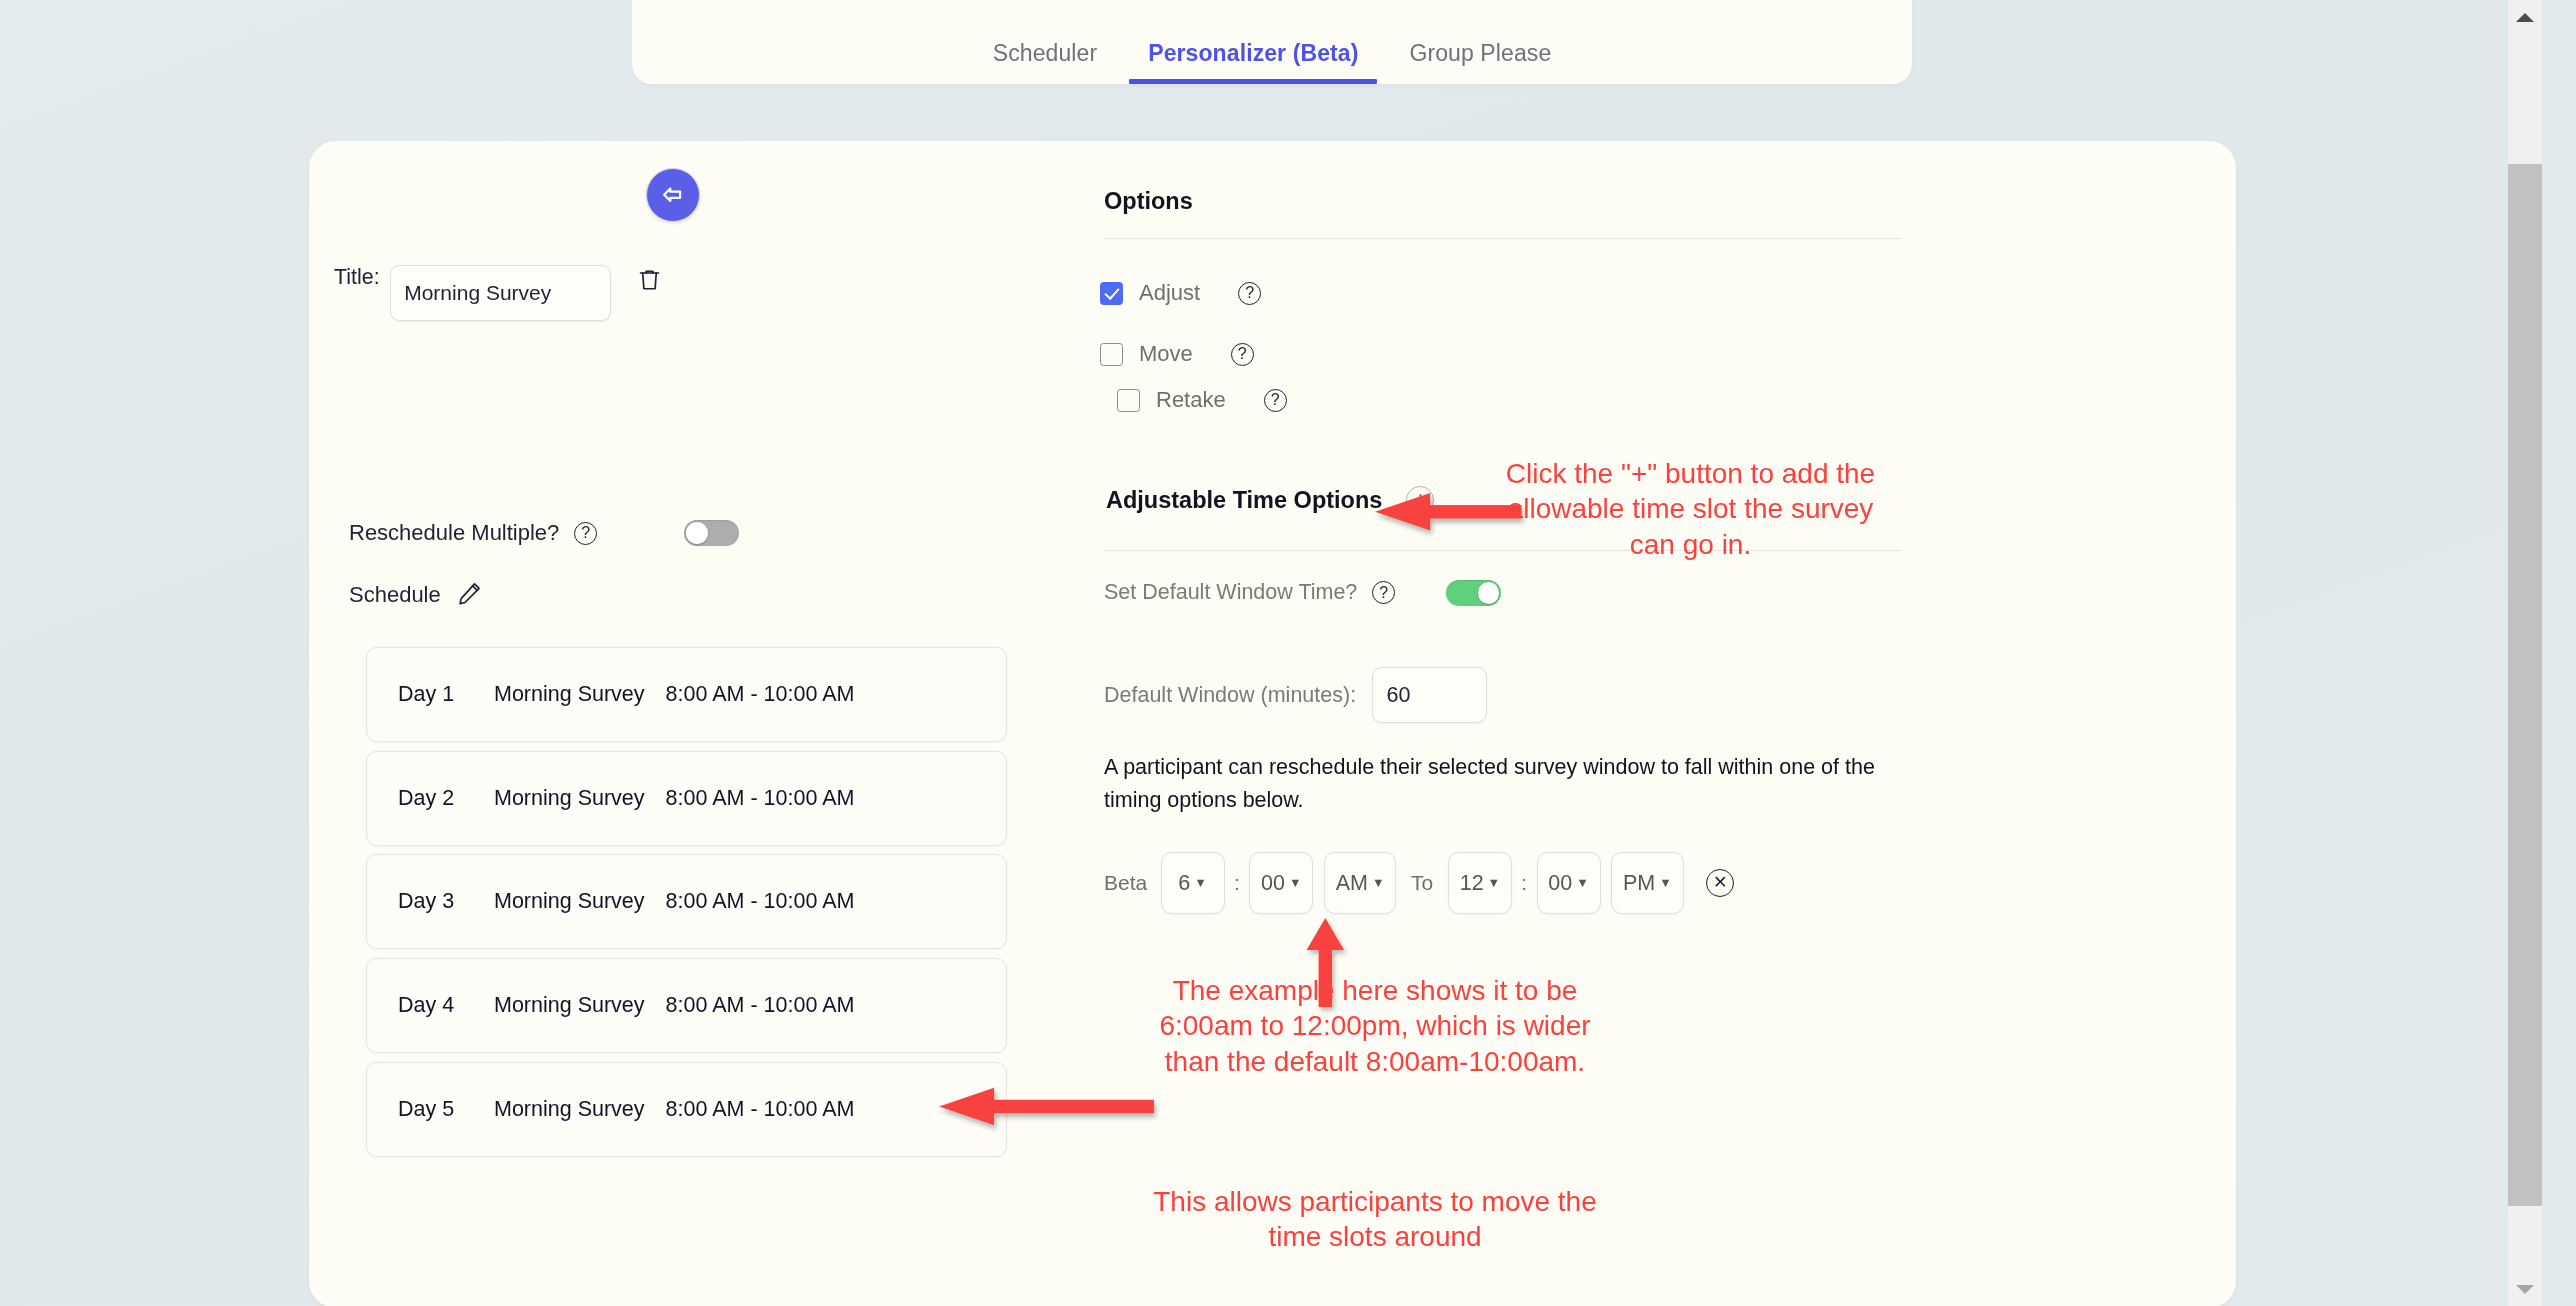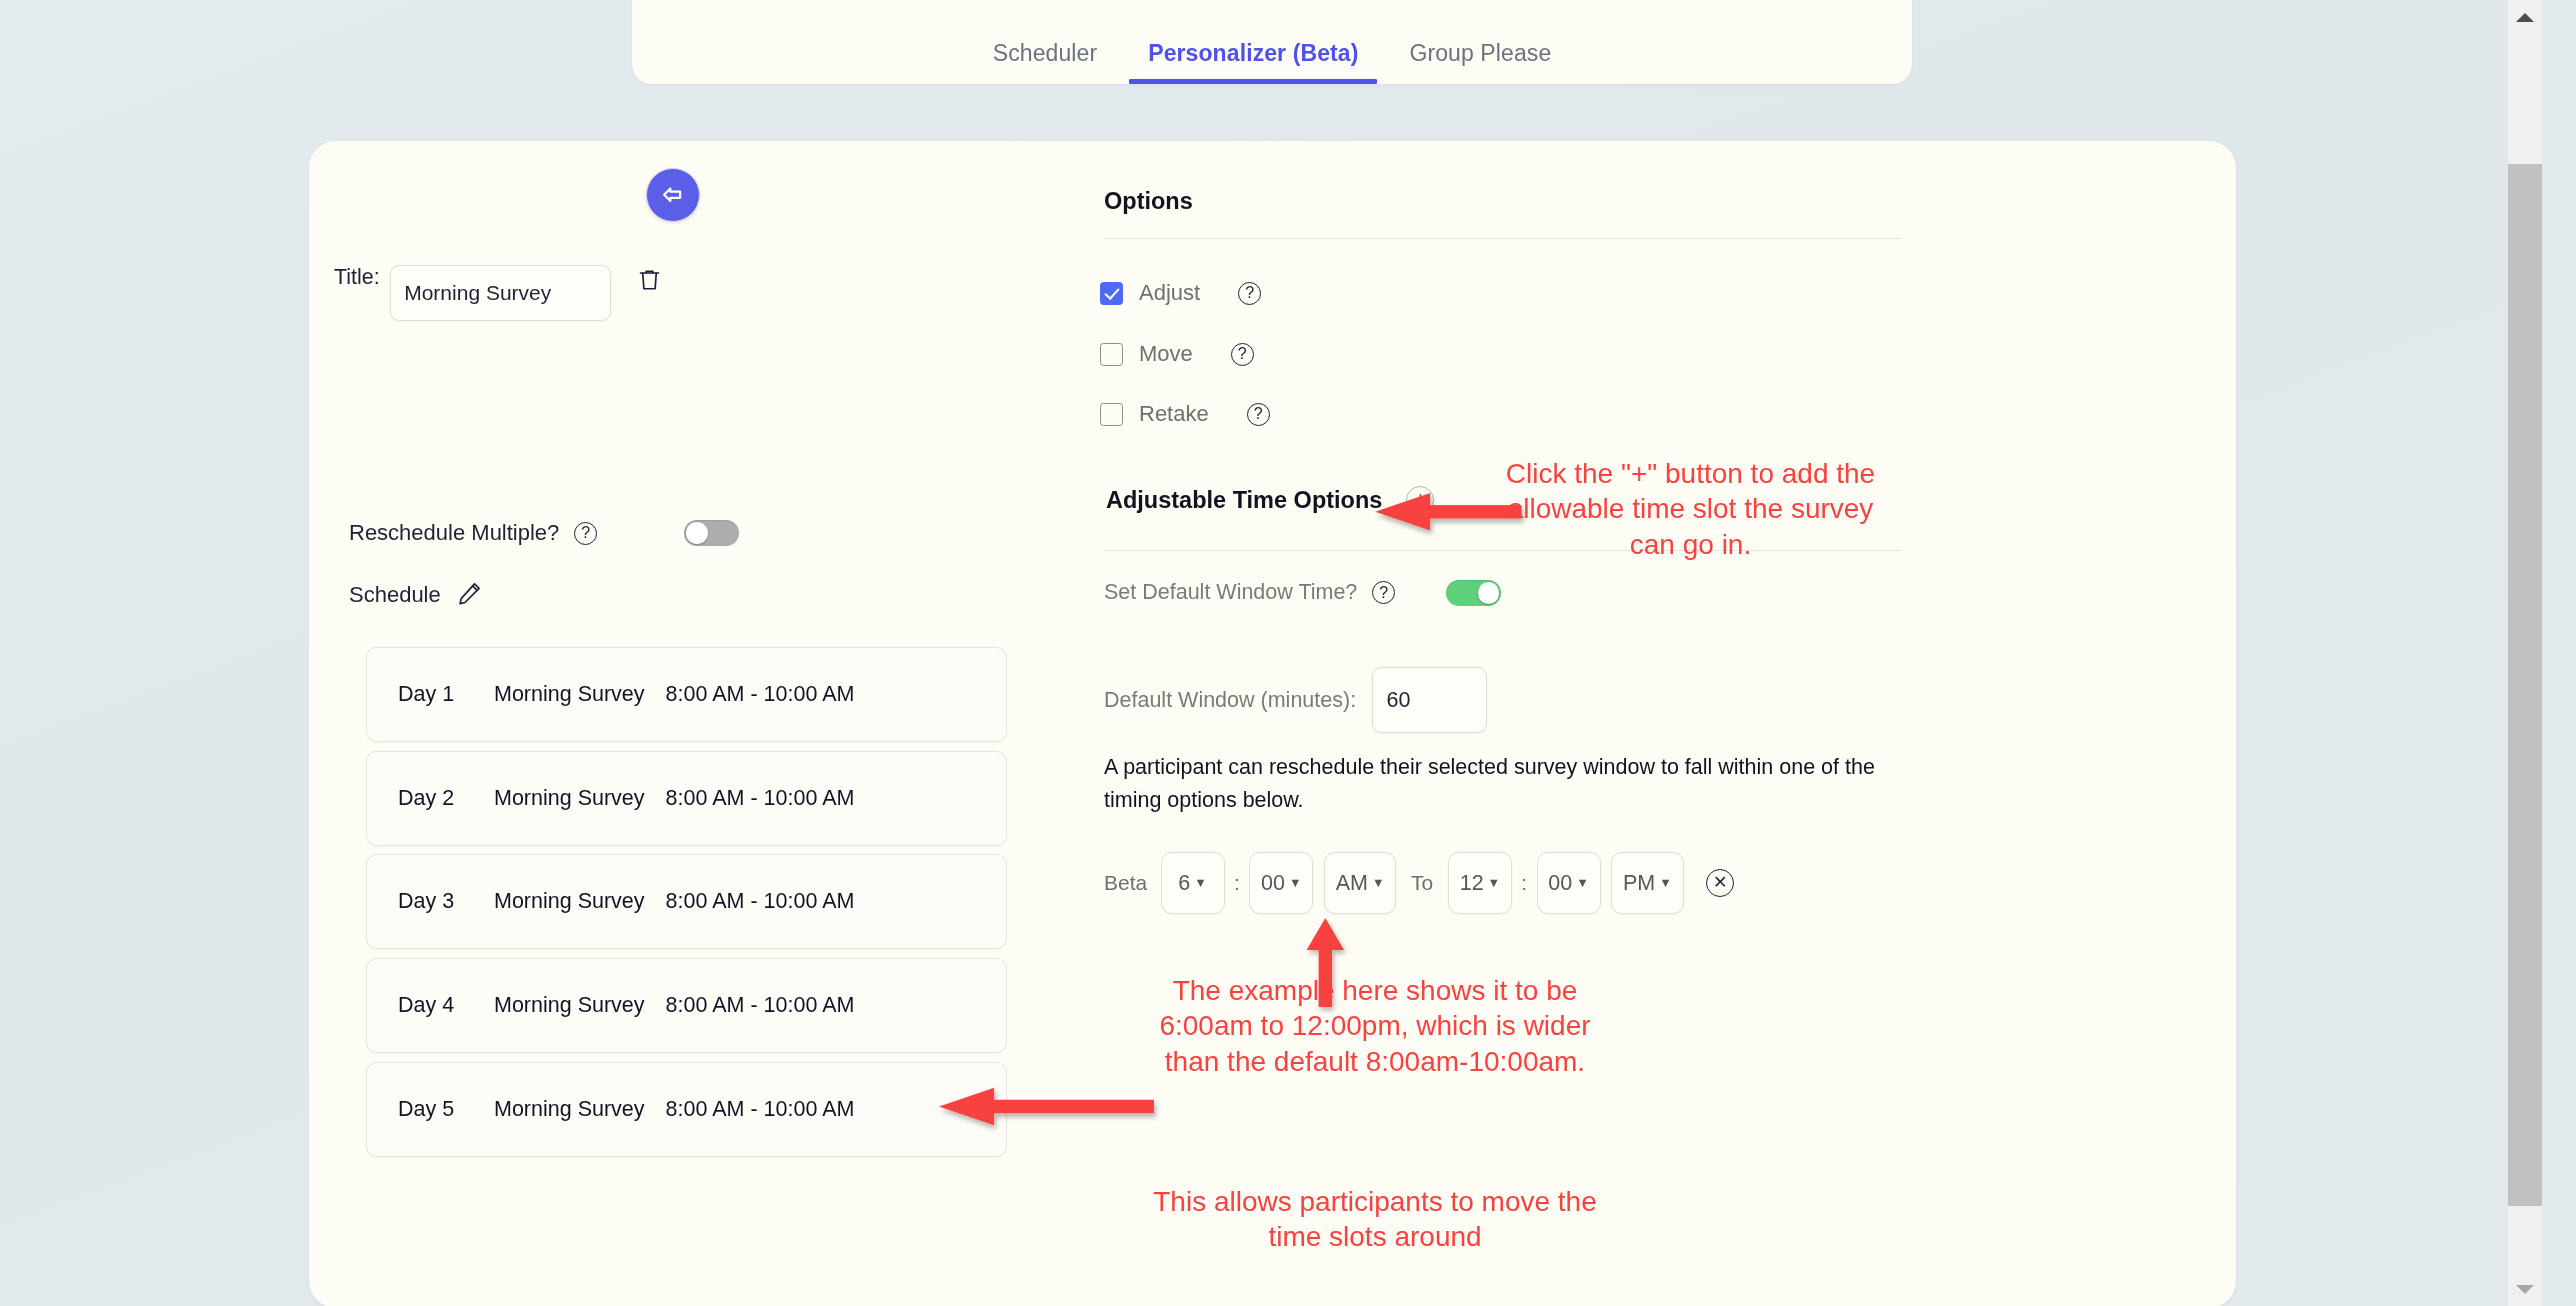--- a/index.html
+++ b/index.html
@@ -308,21 +308,21 @@
     position: absolute;
     left: 1104px;
     top: 667px;
     display: flex;
     align-items: center;
   }
   .dwlabel { font-size: 21.5px; color: #7a7a7b; }
   .dwinput {
     margin-left: 16px;
     width: 115px;
-    height: 66px;
+    height: 56px;
     border: 0.7px solid #e0ded7;
     border-radius: 9.4px;
     background: #fefdf8;
     box-shadow: 0 0.7px 2px rgba(0,0,0,0.05);
     font-size: 21.5px;
     color: #1d2236;
     padding: 0 13.4px;
     box-sizing: border-box;
     font-family: "Liberation Sans", sans-serif;
     outline: none;
@@ -528,21 +528,21 @@
   <div class="optrow" style="top:280px;">
     <div class="cbx checked"></div>
     <span class="optlabel">Adjust</span>
     <span class="qmark opthelp">?</span>
   </div>
   <div class="optrow" style="top:341px;">
     <div class="cbx"></div>
     <span class="optlabel">Move</span>
     <span class="qmark opthelp">?</span>
   </div>
-  <div class="optrow" style="top:401px;">
+  <div class="optrow" style="top:387px;margin-left:17px;">
     <div class="cbx"></div>
     <span class="optlabel">Retake</span>
     <span class="qmark opthelp">?</span>
   </div>
 
   <div class="ato">
     <span>Adjustable Time Options</span>
     <span class="plusbtn">+</span>
   </div>
   <div class="divider2"></div>

